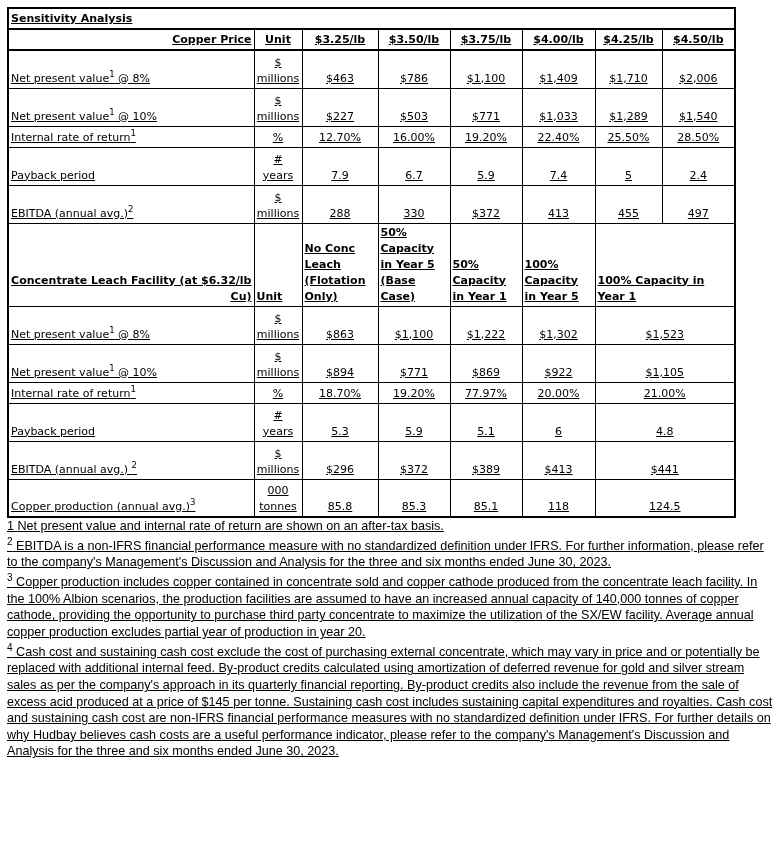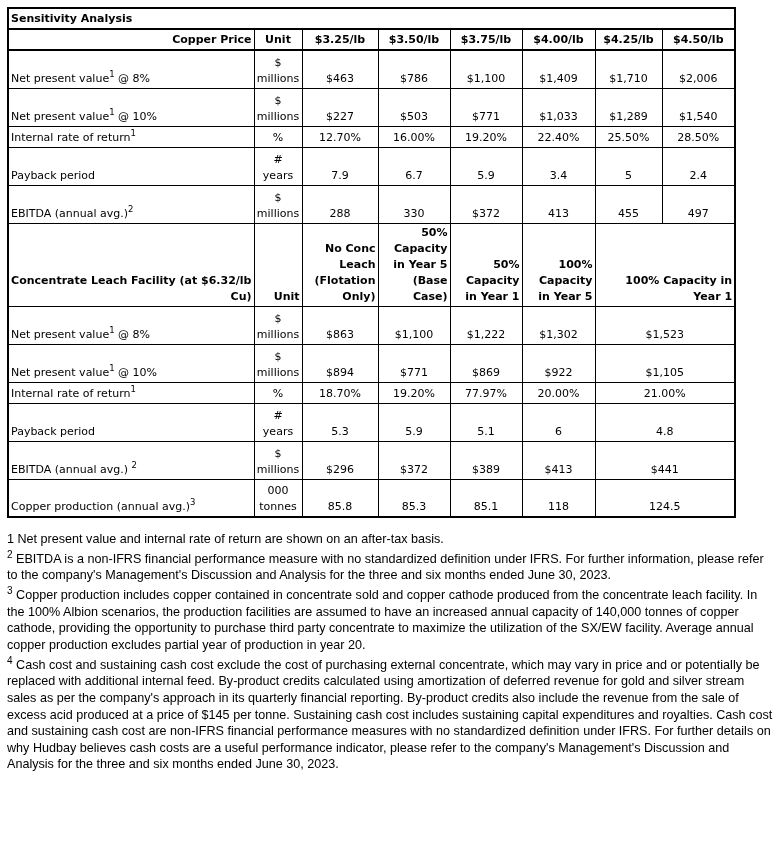--- a/index.html
+++ b/index.html
@@ -1,36 +1,36 @@
 <!DOCTYPE html>
 <html><head>
 <meta charset="utf-8">
 <style>
   html,body { margin:0; padding:0; background:#ffffff; color:#000000; }
   body { width:779px; font-family:"DejaVu Sans",sans-serif; }
-  .wrap { padding:7px 20px 10px 7px; }
+  .wrap { padding:7px 20px 10px 7px;text-decoration:underline; }
 
   table.sens { border-collapse:collapse; table-layout:fixed; width:729px;
                border:2px solid #000; }
   table.sens td, table.sens th {
       border:1px solid #000; padding:1px 2px; font-size:11px; line-height:16px;
       vertical-align:bottom; overflow:hidden; font-weight:normal;
   }
   tr.title-row th { text-align:left; font-weight:bold; border-bottom:2px solid #000; }
   tr.cols-row th { font-weight:bold; text-align:center; border-bottom:2px solid #000; }
   tr.cols-row th.lblh, tr.sec2-row th.lblh { text-align:right; }
-  tr.sec2-row th { font-weight:bold; text-align:right; }
+  tr.sec2-row th { font-weight:bold; text-align:left; }
   td.lbl { text-align:left; }
   td.unit, td.val { text-align:center; white-space:pre-line; }
   td.bold { font-weight:bold; }
   table.sens sup { font-size:8.5px; line-height:0; }
   tr.min1 { height:21px; }
   tr.min2 { height:38px; }
 
-  .footnotes { margin-top:13px; width:770px;
+  .footnotes { width:770px;
       font-family:"Liberation Sans",sans-serif; font-size:12.6px; line-height:1.32; }
   .footnotes p { margin:0; }
   .footnotes sup { font-size:10px; }
 </style>
 </head>
 <body>
 
 <div class="wrap">
 
   <table class="sens">
@@ -92,21 +92,21 @@
           <td class="val">25.50%</td>
           <td class="val">28.50%</td>
         </tr>
         <tr class="min2">
           <td class="lbl">Payback period</td>
           <td class="unit">#
 years</td>
           <td class="val">7.9</td>
           <td class="val">6.7</td>
           <td class="val bold">5.9</td>
-          <td class="val">3.4</td>
+          <td class="val">7.4</td>
           <td class="val">5</td>
           <td class="val">2.4</td>
         </tr>
         <tr class="min2">
           <td class="lbl">EBITDA (annual avg.)<sup>2</sup></td>
           <td class="unit">$
 millions</td>
           <td class="val">288</td>
           <td class="val">330</td>
           <td class="val bold">$372</td>

